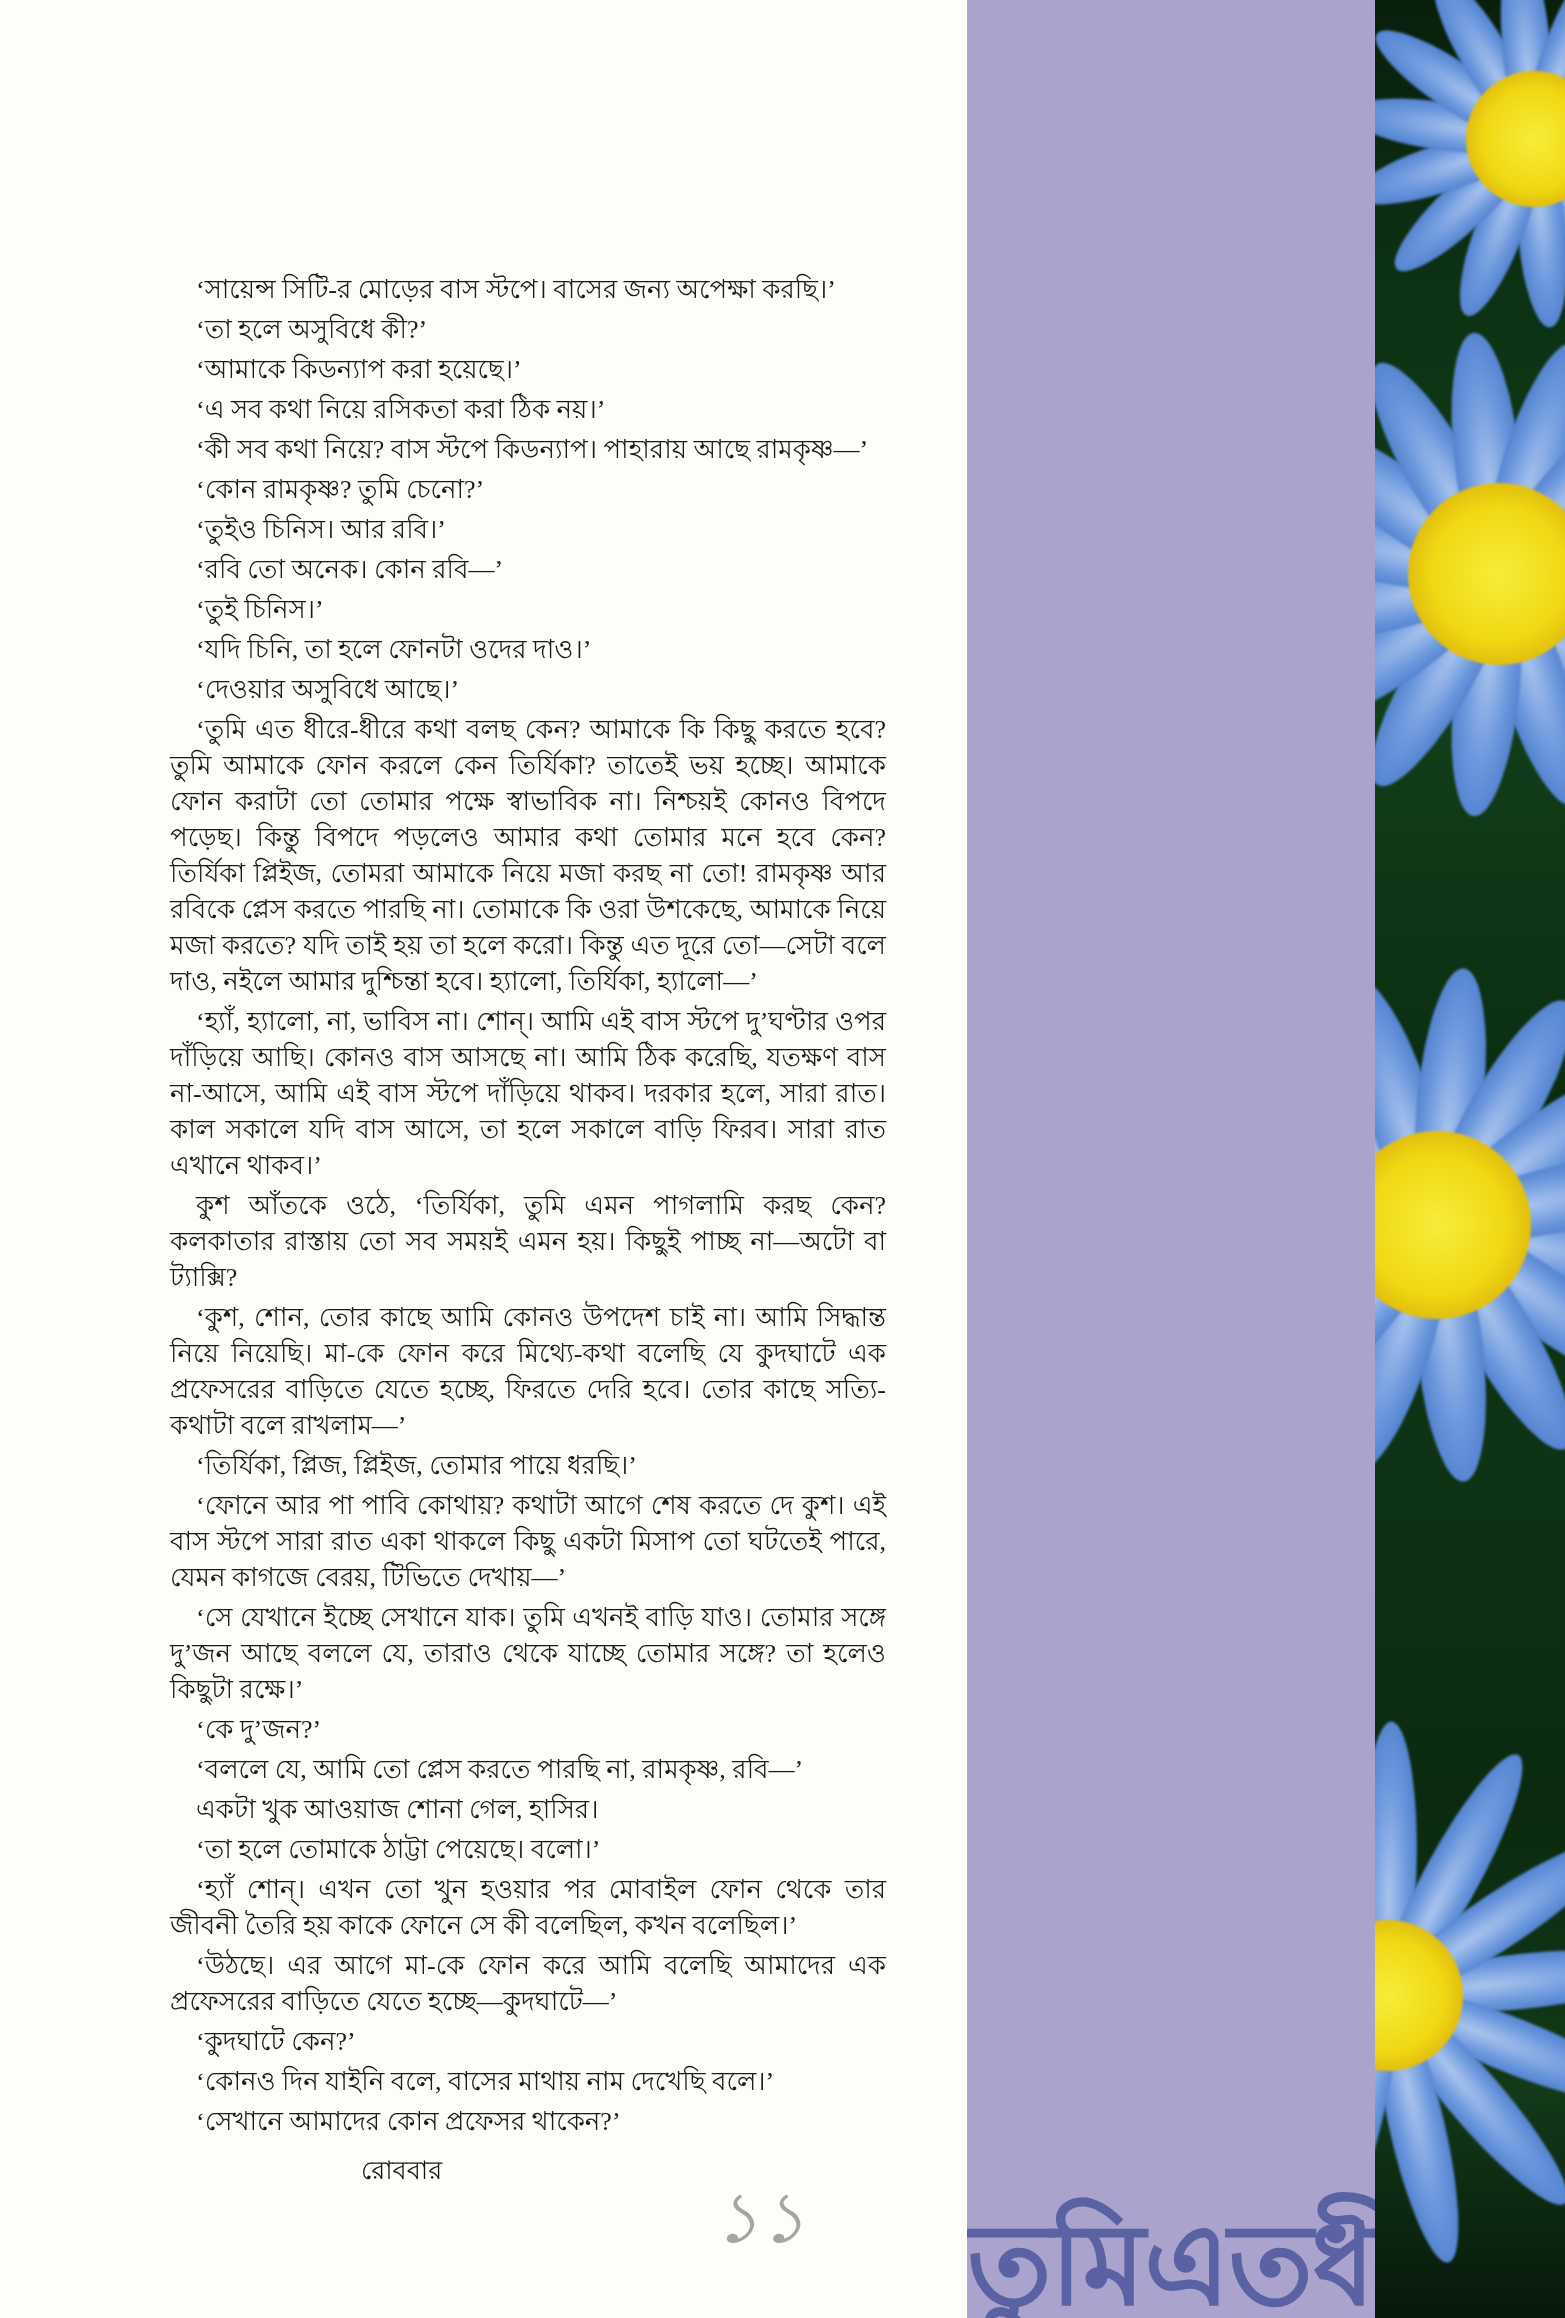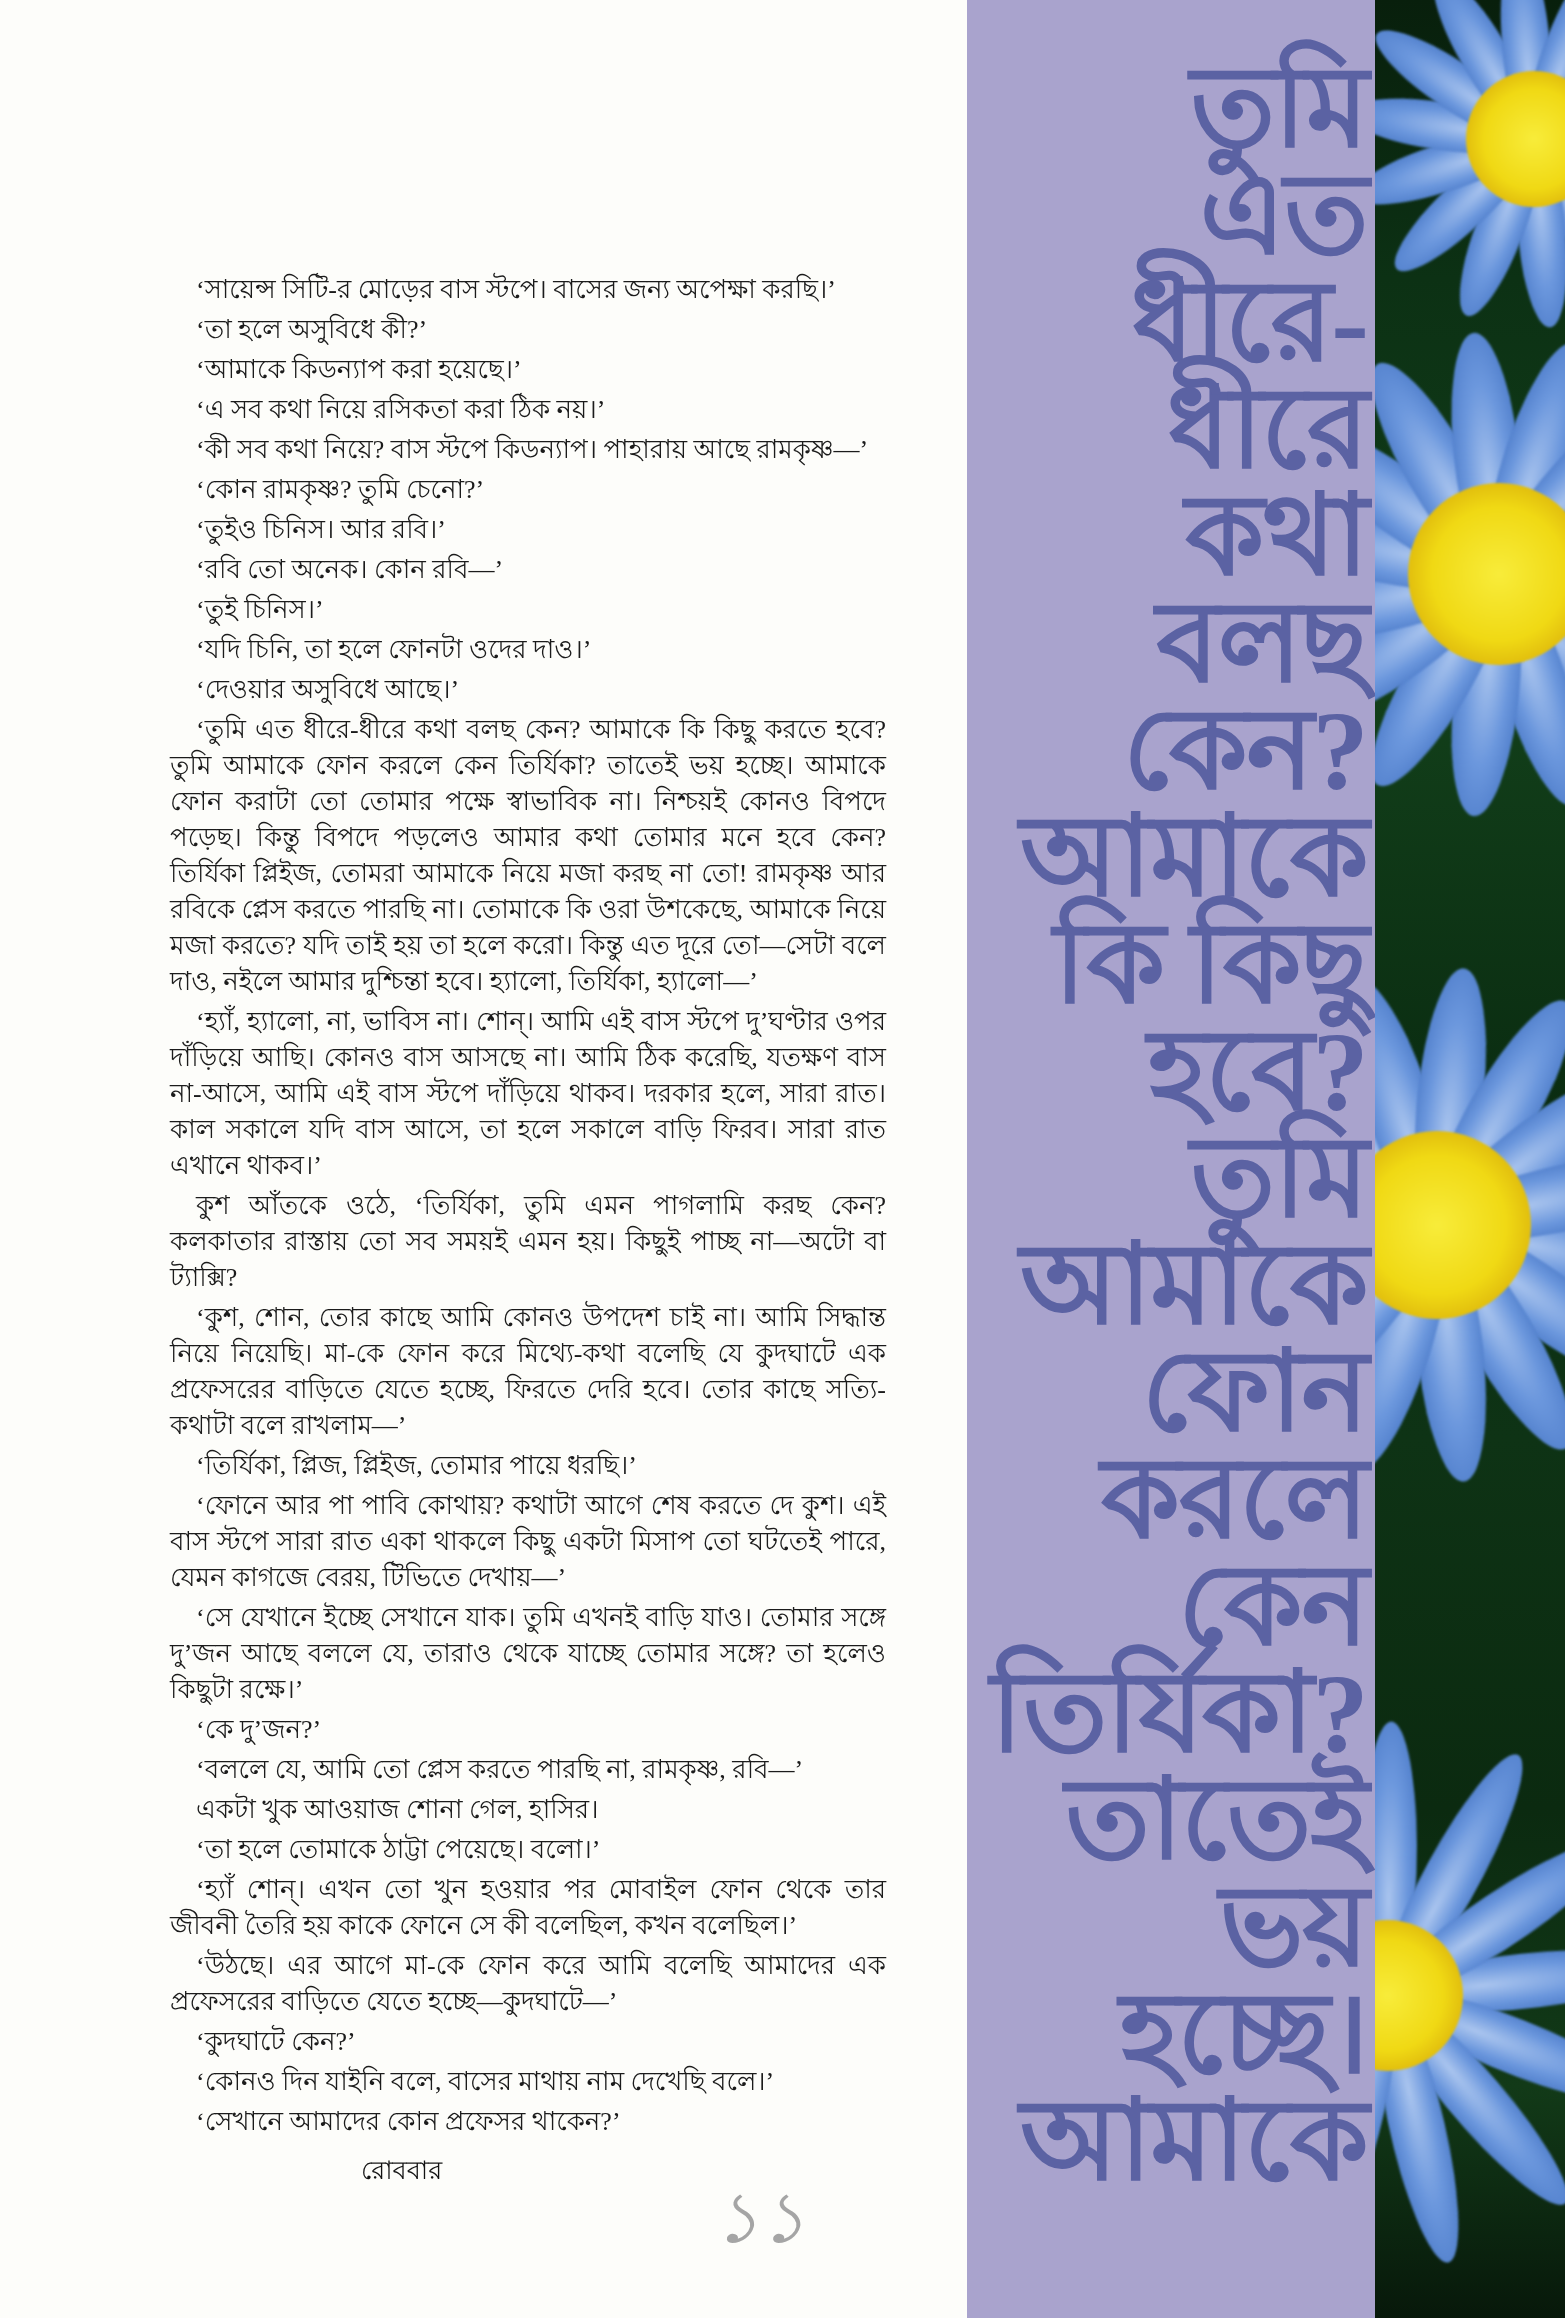--- a/index.html
+++ b/index.html
@@ -7,21 +7,21 @@
     position:relative;width:1565px;height:2319px;background:#fdfdfa;
     overflow:hidden;font-family:"Liberation Serif", serif;
   }
   .text-column{
     position:absolute;left:166px;top:268px;width:724px;
     font-size:26px;line-height:36px;color:#1b1b1b;text-align:justify;
   }
   .para{text-indent:26px;margin:4px;padding:0;}
   .sidebar{
     position:absolute;left:967px;top:0;width:408px;height:2319px;
-    background:#a9a3cd;display:flex;flex-direction:column;align-items:flex-end;
+    background:#a9a3cd;display:flex;flex-direction:row;align-items:flex-end;
     padding:54px 7.7px 0 0;box-sizing:border-box;overflow:hidden;
   }
   .pq-word{
     font-size:113px;line-height:107px;color:#5b62a3;white-space:nowrap;
     font-weight:bold;letter-spacing:-1.5px;
   }
   .photo{
     position:absolute;left:1375px;top:0;width:190px;height:2319px;
     background:linear-gradient(180deg,#081f0c 0%,#0c3114 12%,#123f1a 30%,#0a2c11 48%,#0e3315 62%,#0b2a10 78%,#123a18 90%,#07180a 100%);
     overflow:hidden;

